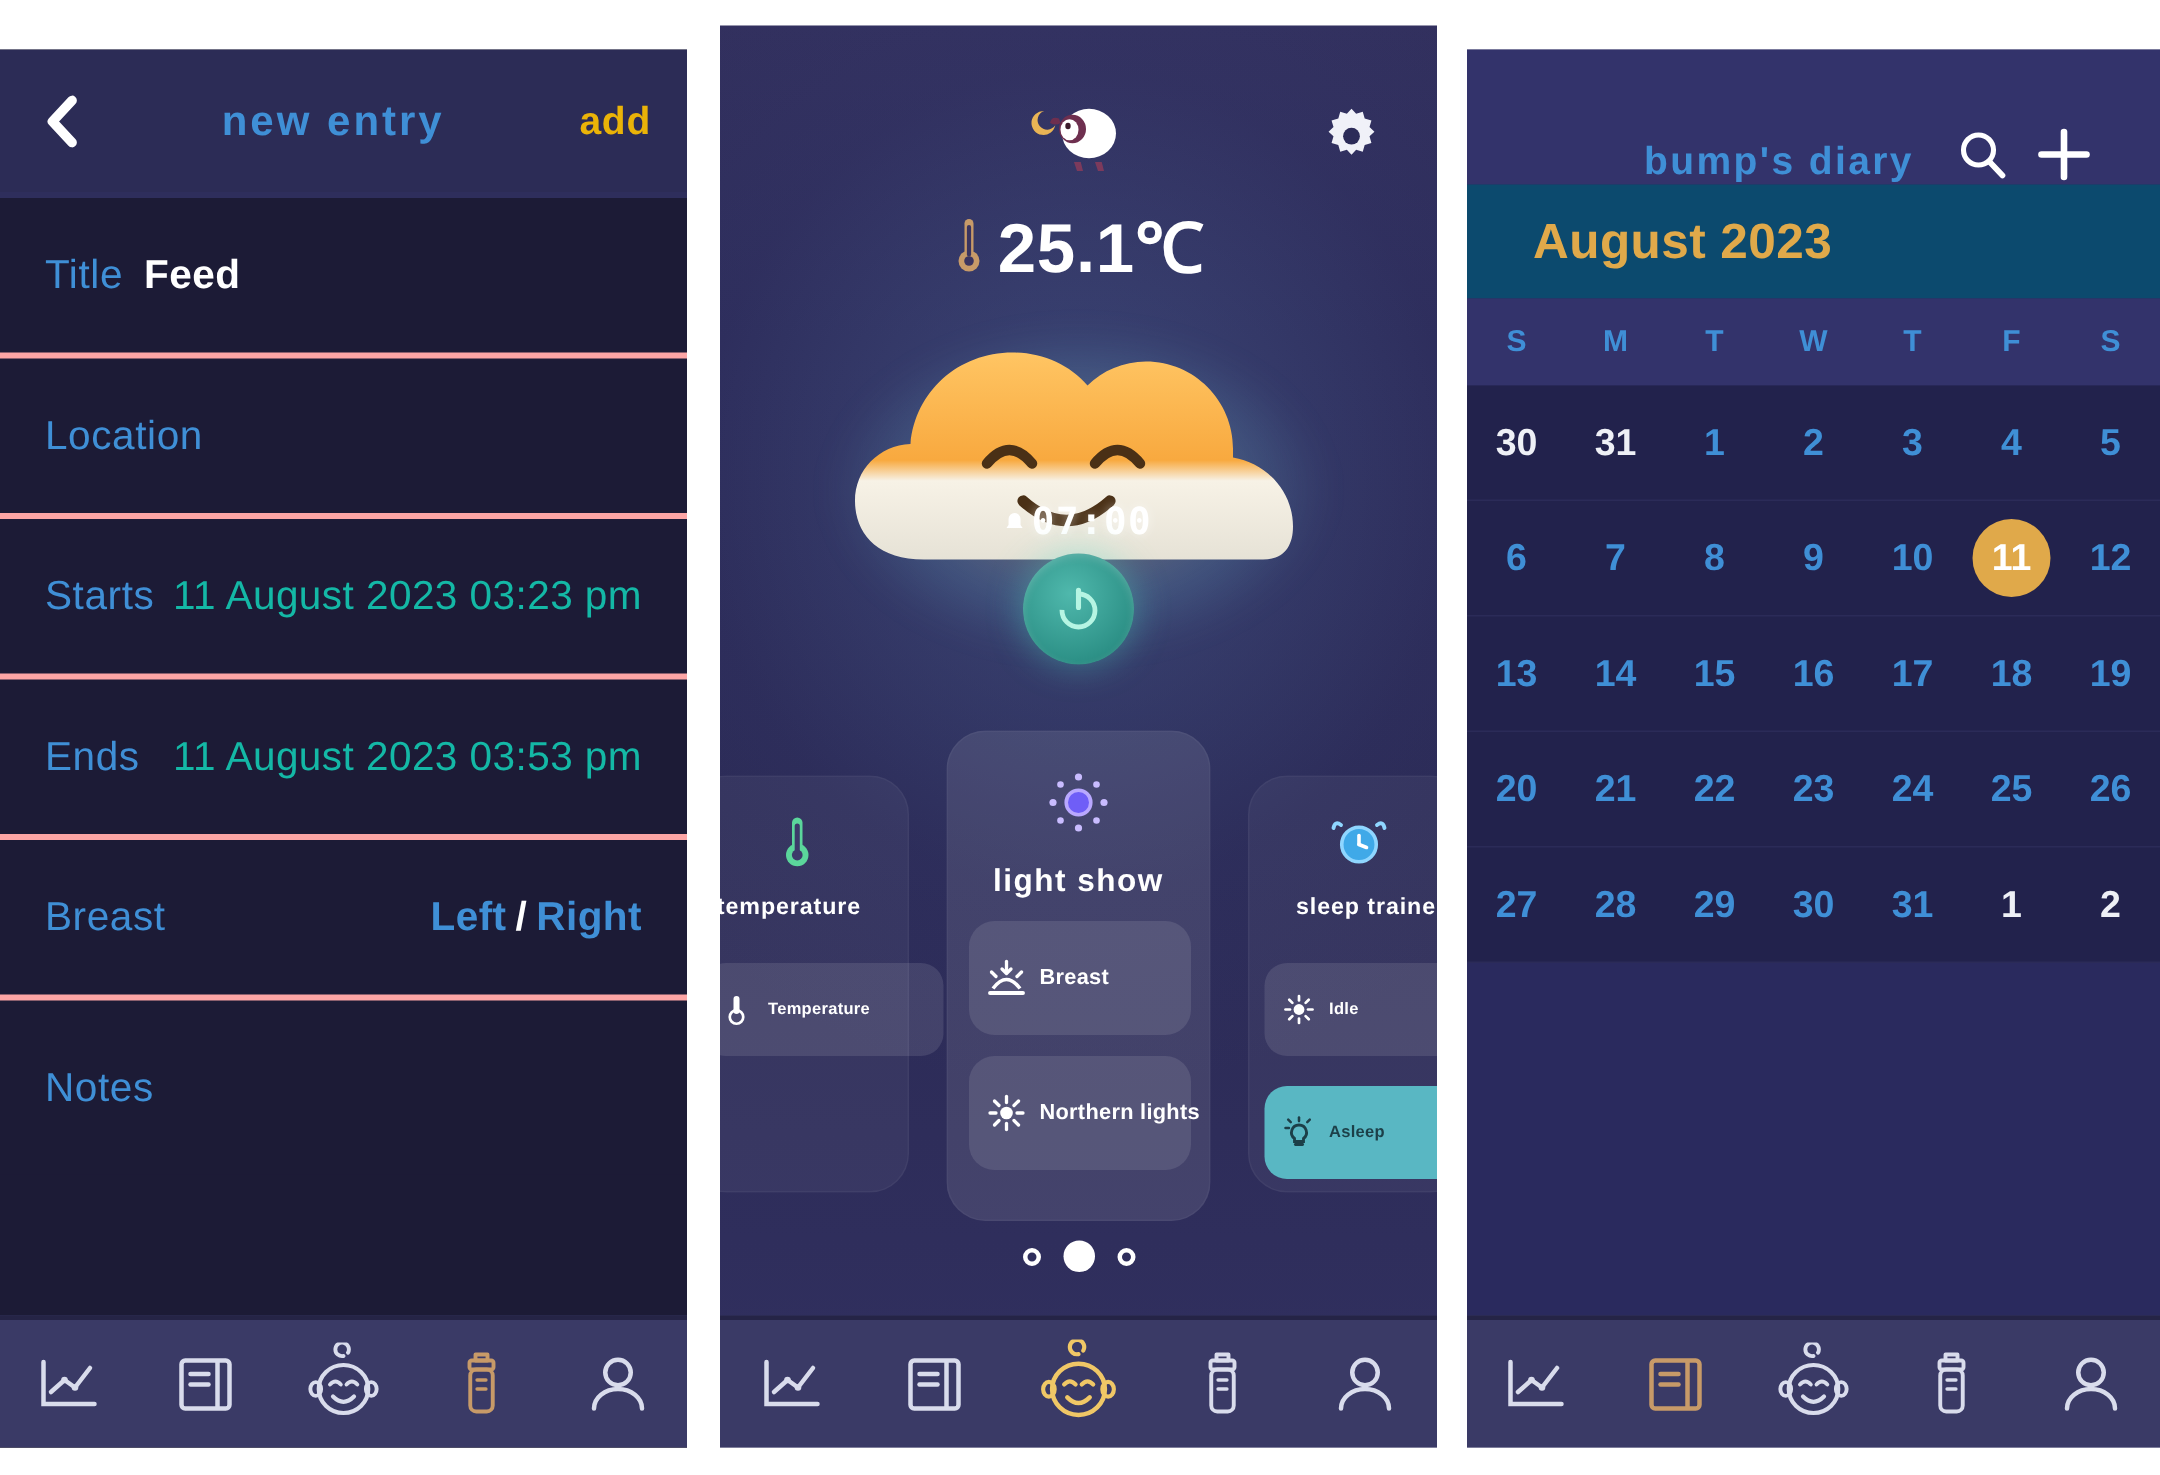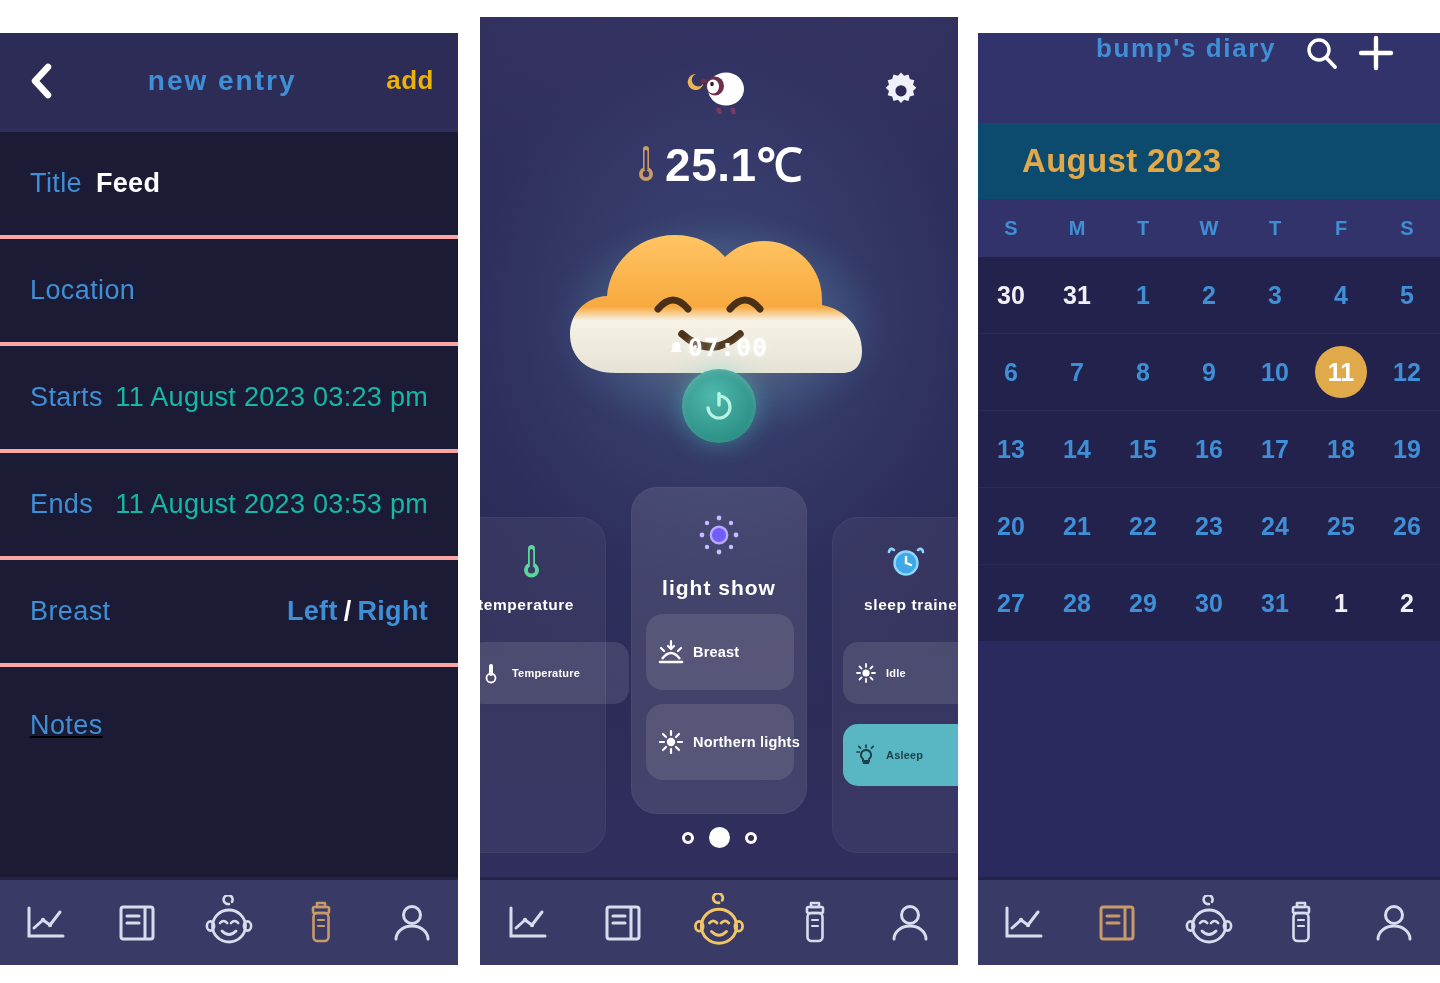--- a/index.html
+++ b/index.html
@@ -33,21 +33,21 @@
     position:relative; width:100%; height:107px; background:#1c1b36;
     border-top:4px solid #fca5a5; display:flex; align-items:center; padding:0 30px;
   }
   .form-row:first-child{ border-top:4px solid #2e2e5c; }
   .fr-label{ color:#3f8fd6; font-size:27px; font-weight:500; letter-spacing:.4px; }
   .fr-value{ color:#ffffff; font-size:27px; font-weight:600; margin-left:14px; letter-spacing:.3px; }
   .fr-right{ margin-left:auto; color:#14b8a6; font-size:27px; font-weight:400; letter-spacing:.3px; }
   .fr-choice{ margin-left:auto; font-size:27px; font-weight:600; letter-spacing:.3px; }
   .fr-choice .opt{ color:#3f8fd6; }
   .fr-choice .sep{ color:#ffffff; margin:0 6px; }
-  .form-row.tall{ height:120px;text-decoration:underline; }
+  .form-row.tall{ height:120px; }
   .filler{ background:#1c1b36; width:100%; height:200px; }
 
   
   .navbar{
     position:absolute; left:0; bottom:0; width:100%; height:88px;
     background:#3a3a66; display:flex; align-items:center; justify-content:space-around;
     border-top:3px solid #252446;
   }
   .navbar.mid{ background:#3a3a66; }
   .nav-item{ width:72px; height:60px; display:flex; align-items:center; justify-content:center; cursor:pointer; }
@@ -92,21 +92,21 @@
     display:flex; align-items:center; justify-content:center; cursor:pointer;
   }
   .power-btn svg{ width:38px; height:38px; }
 
   
   .carousel{ position:absolute; left:0; top:470px; width:100%; height:330px; }
   .card{
     position:absolute; border-radius:26px; background:rgba(255,255,255,0.055);
     border:1px solid rgba(255,255,255,0.04);
   }
-  .card-side{ top:30px; width:148px; height:336px; background:rgba(255,255,255,0.05); }
+  .card-side{ top:30px; width:148px; height:278px; background:rgba(255,255,255,0.05); }
   #card-temperature{ left:-22px; }
   #card-sleep{ right:-22px; }
   .card-center{
     left:50%; transform:translateX(-50%); top:0px; width:176px; height:327px;
     background:rgba(255,255,255,0.10);
   }
   .card-icon{ position:absolute; left:50%; transform:translateX(-50%); top:22px; width:42px; height:42px; }
   .card-center .card-icon{ top:24px; width:46px; height:46px; }
   .card-title{
     position:absolute; left:0; top:78px; width:100%; text-align:center;
@@ -132,21 +132,21 @@
   .dots{
     position:absolute; left:0; top:810px; width:100%;
     display:flex; align-items:center; justify-content:center; gap:15px;
   }
   .dot{ width:12px; height:12px; border-radius:50%; border:3px solid #ffffff; background:transparent; cursor:pointer; }
   .dot.active{ background:#ffffff; width:21px; height:21px; border:none; }
 
   
   .rp-header{
     position:absolute; left:0; top:0; width:100%; height:90px;
-    background:#33336b; display:flex; align-items:flex-start; padding:0 44px;
+    background:#33336b; display:flex; align-items:flex-end; padding:0 44px;
   }
   .rp-title{ flex:1 1 auto; text-align:center; color:#3f8fd6; font-size:26px; font-weight:600; letter-spacing:1.6px; padding-left:62px;}
   .rp-ico{ width:40px; height:40px; margin-left:14px; cursor:pointer; flex:0 0 auto; }
   .month-bar{
     position:absolute; left:0; top:90px; width:100%; height:76px;
     background:#0c4a6e; display:flex; align-items:center; padding-left:44px;
   }
   .month-label{ color:#e0a94a; font-size:33px; font-weight:700; letter-spacing:.3px; }
   .dow-row{
     position:absolute; left:0; top:166px; width:100%; height:58px;

